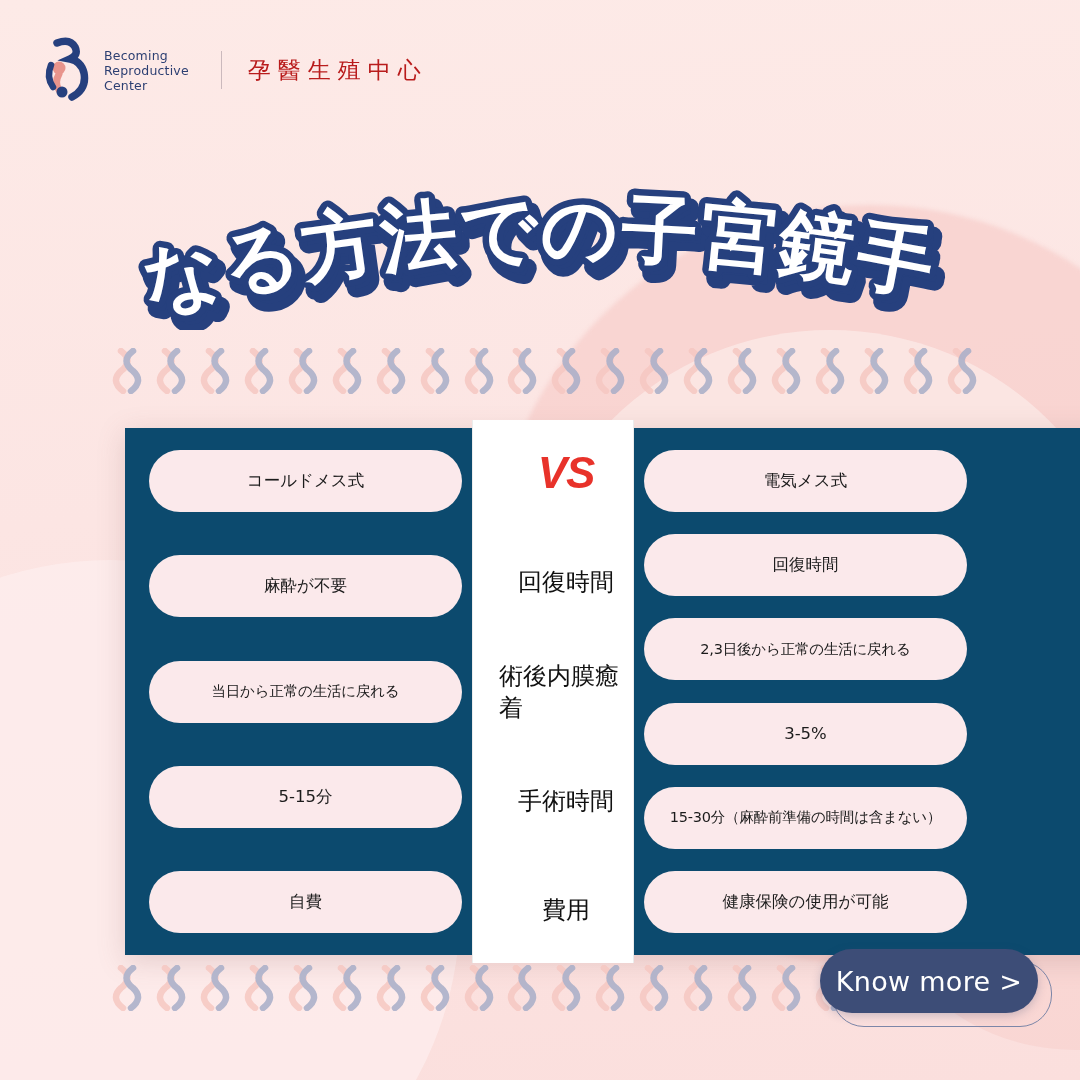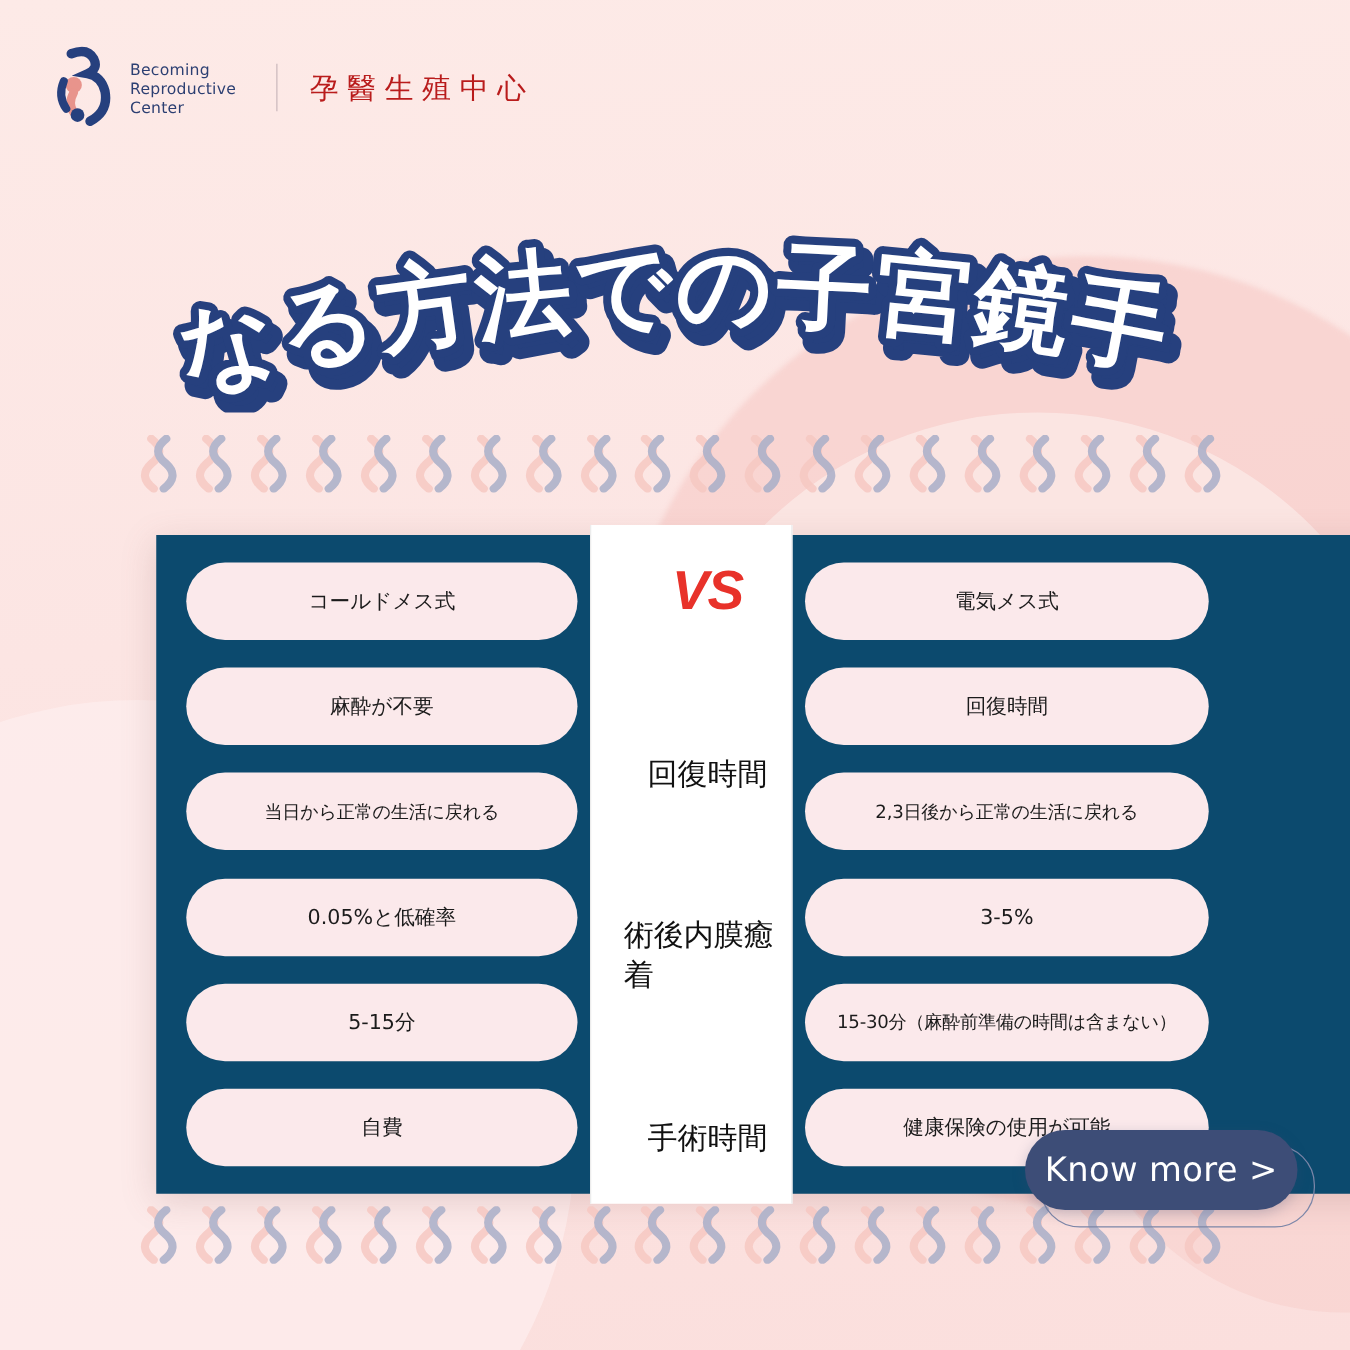--- a/index.html
+++ b/index.html
@@ -163,21 +163,21 @@
   .center-cell.vs{
     color:#e8322a;
     font-size:44px;
     font-weight:bold;
     font-style:italic;
     font-family:"Liberation Sans","DejaVu Sans",sans-serif;
     letter-spacing:-1px;
   }
 
   
-  .cta-wrap{position:absolute;left:820px;top:904px;width:240px;height:80px;}
+  .cta-wrap{position:absolute;left:820px;top:949px;width:240px;height:80px;}
   .cta-ghost{
     position:absolute;left:12px;top:12px;
     width:218px;height:64px;border-radius:32px;
     border:1.5px solid #7c86a8;
     background:transparent;
   }
   .cta{
     position:absolute;left:0;top:0;
     width:218px;height:64px;border-radius:32px;
     background:#3d4d77;
@@ -326,32 +326,32 @@
     </div>
 
   <div class="card">
     <div class="card-inner">
 
       <div class="col col-left">
         <div class="rows" id="leftRows">
             <div class="pill">コールドメス式</div>
             <div class="pill">麻酔が不要</div>
             <div class="pill tight">当日から正常の生活に戻れる</div>
-            <div class="pill">0.05%と低確率</div>
             <div class="pill">5-15分</div>
             <div class="pill">自費</div>
           </div>
       </div>
 
       <div class="col col-center">
         <div class="center-rows" id="centerRows">
             <div class="center-cell vs">VS</div>
             <div class="center-cell">回復時間</div>
             <div class="center-cell">術後内膜癒着</div>
             <div class="center-cell">手術時間</div>
+            <div class="center-cell">費用</div>
           </div>
       </div>
 
       <div class="col col-right">
         <div class="rows" id="rightRows">
             <div class="pill">電気メス式</div>
             <div class="pill">回復時間</div>
             <div class="pill tight">2,3日後から正常の生活に戻れる</div>
             <div class="pill">3-5%</div>
             <div class="pill tight">15-30分（麻酔前準備の時間は含まない）</div>

